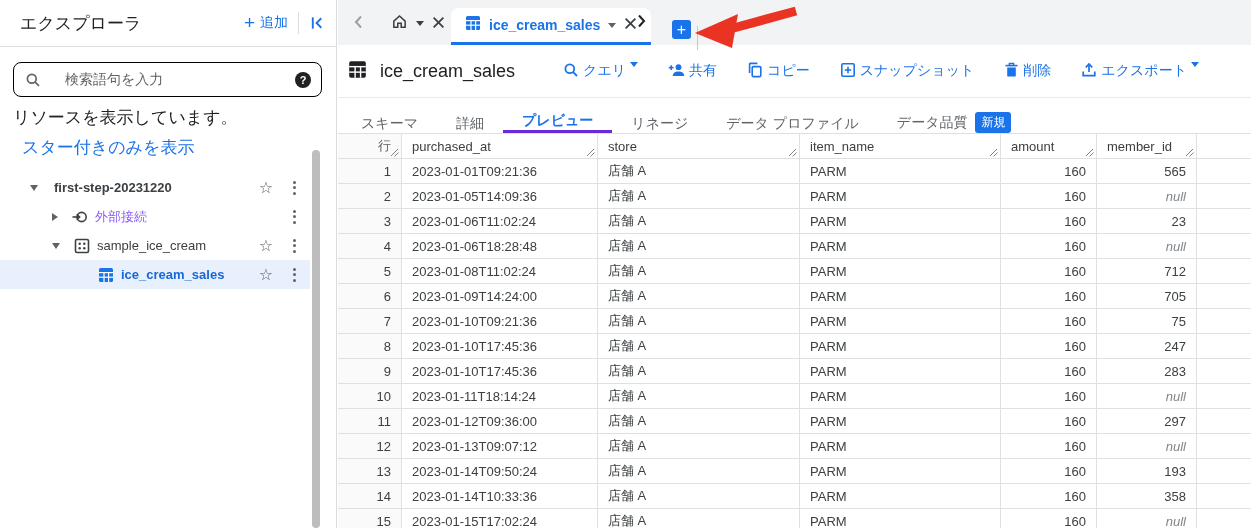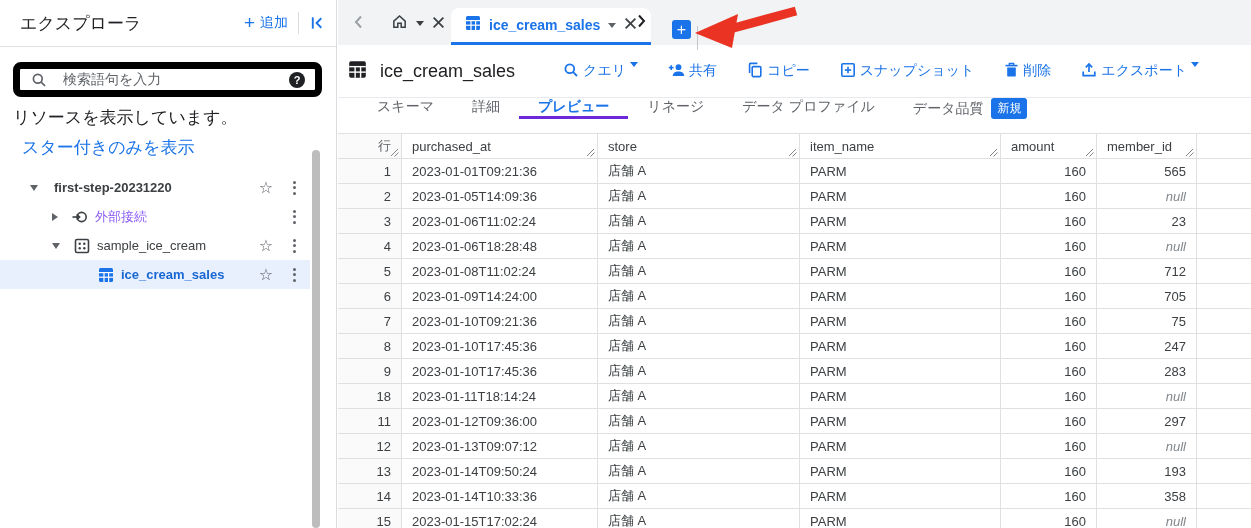--- a/index.html
+++ b/index.html
@@ -10,22 +10,22 @@
   
   .sidebar { position:absolute; left:0; top:0; width:337px; height:528px;
     background:#fff; border-right:1px solid #dadce0; }
   .sb-header { height:47px; display:flex; align-items:center; padding:0 10px 0 20px;
     border-bottom:1px solid #e0e0e0; }
   .sb-title { font-size:17px; color:#202124; flex:0 0 auto; }
   .sb-spacer { flex:1; }
   .add-btn { display:flex; align-items:center; gap:5px; color:#1a73e8; font-size:14px; cursor:pointer; }
   .add-plus { font-size:19px; line-height:1; font-weight:400; margin-top:-2px; }
   .sb-vdiv { width:1px; height:22px; background:#dadce0; margin:0 10px; }
-  .searchbox { margin:15px 14px 0 13px; height:35px; border:7px solid #000000; border-radius:8px;
-    display:flex; align-items:center; padding:0 10px; gap:16px; background:#fff; }
+  .searchbox { margin:15px 14px 0 13px; height:35px; border:1px solid #000000; border-radius:8px;
+    display:flex; align-items:center; padding:0 10px; gap:24px; background:#fff; }
   .search-ph { flex:1; font-size:14px; color:#5f6368; }
   .help-dot { width:16px; height:16px; border-radius:50%; background:#202124; color:#fff;
     font-size:11px; font-weight:bold; display:flex; align-items:center; justify-content:center; }
   .sb-status { margin:9px 0 0 13px; font-size:17px; color:#202124; }
   .sb-link { margin:7px 0 0 22px; font-size:17px; color:#1a73e8; cursor:pointer; }
   .tree { margin-top:14px; }
   .trow-item { height:29px; display:flex; align-items:center; margin-right:26px;
     padding-right:8px; font-size:13px; color:#3c4043; }
   .trow-item .lbl { flex:0 0 auto; }
   .trow-item .grow { flex:1; }
@@ -65,21 +65,21 @@
 
   
   .doc-header { height:53px; display:flex; align-items:center; padding-left:10px;
     border-bottom:1px solid #e8eaed; background:#fff; }
   .doc-title { font-size:18px; color:#202124; margin-left:13px; }
   .toolbar { display:flex; align-items:center; gap:30px; margin-left:48px; }
   .tb-btn { display:flex; gap:4px; color:#1a73e8; font-size:14px; cursor:pointer; white-space:nowrap; }
   .tb-btn .caret-down { border-top-color:#1a73e8; }
 
   
-  .subtabs { height:35px; display:flex; align-items:flex-start; padding-left:20px; background:#fff; }
+  .subtabs { height:35px; display:flex; align-items:flex-end; padding-left:4px; background:#fff; }
   .stab { display:flex; align-items:center; padding:0 19px; font-size:14px; color:#5f6368; cursor:pointer; }
   .stab.active { color:#1a73e8; font-weight:bold; border-bottom:3px solid #6d28d9; }
   .badge { margin-left:8px; background:#1a73e8; color:#fff; font-size:12px; font-weight:normal;
     padding:2px 6px; border-radius:3px; }
 
   
   .grid { position:absolute; left:0; top:133px; right:0; bottom:0; overflow:hidden; background:#fff; }
   .ghead { display:flex; height:26px; border-top:1px solid #e0e0e0; border-bottom:1px solid #e0e0e0; }
   .gh { position:relative; border-right:1px solid #e0e0e0; font-size:13px; color:#3c4043;
     display:flex; align-items:center; padding:0 10px; background:#fff; }
@@ -478,21 +478,21 @@
           <div class="trow">
             <div class="td c-num">9</div>
             <div class="td c-date">2023-01-10T17:45:36</div>
             <div class="td c-store">店舗 A</div>
             <div class="td c-item">PARM</div>
             <div class="td c-amt">160</div>
             <div class="td c-mem">283</div>
             <div class="td c-fill"></div>
           </div>
           <div class="trow">
-            <div class="td c-num">18</div>
+            <div class="td c-num">10</div>
             <div class="td c-date">2023-01-11T18:14:24</div>
             <div class="td c-store">店舗 A</div>
             <div class="td c-item">PARM</div>
             <div class="td c-amt">160</div>
             <div class="td c-mem nullval">null</div>
             <div class="td c-fill"></div>
           </div>
           <div class="trow">
             <div class="td c-num">11</div>
             <div class="td c-date">2023-01-12T09:36:00</div>

